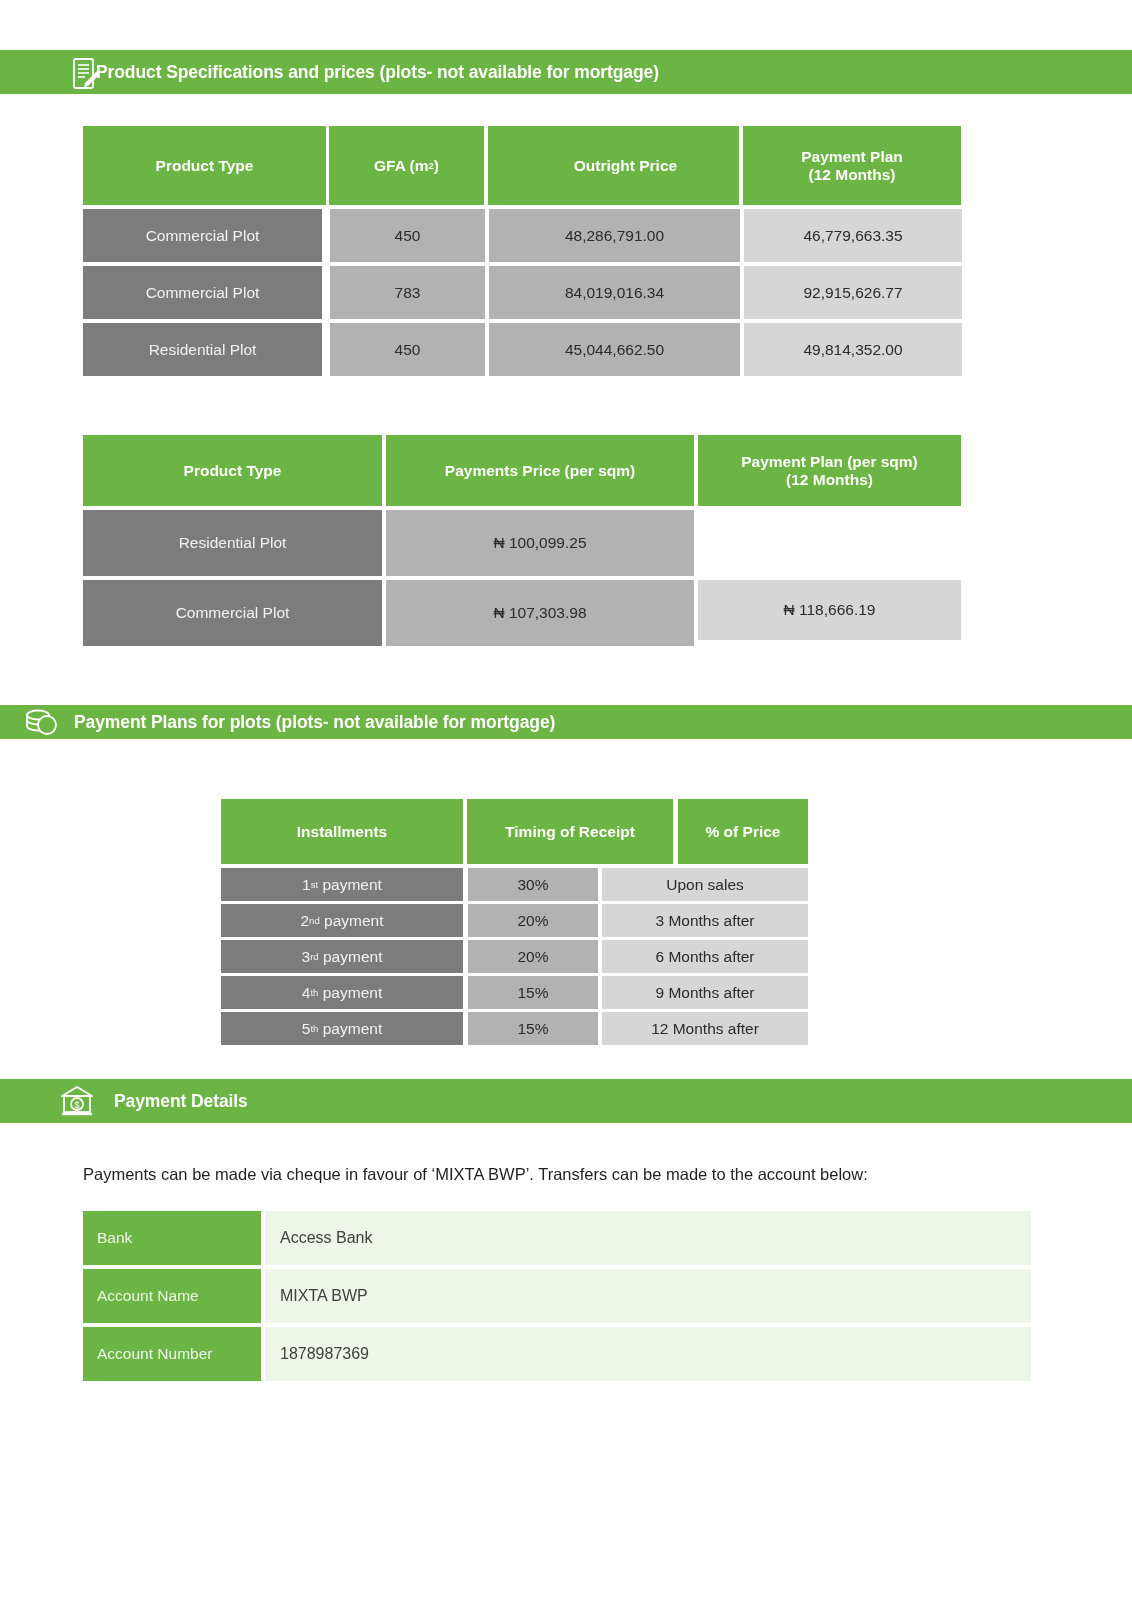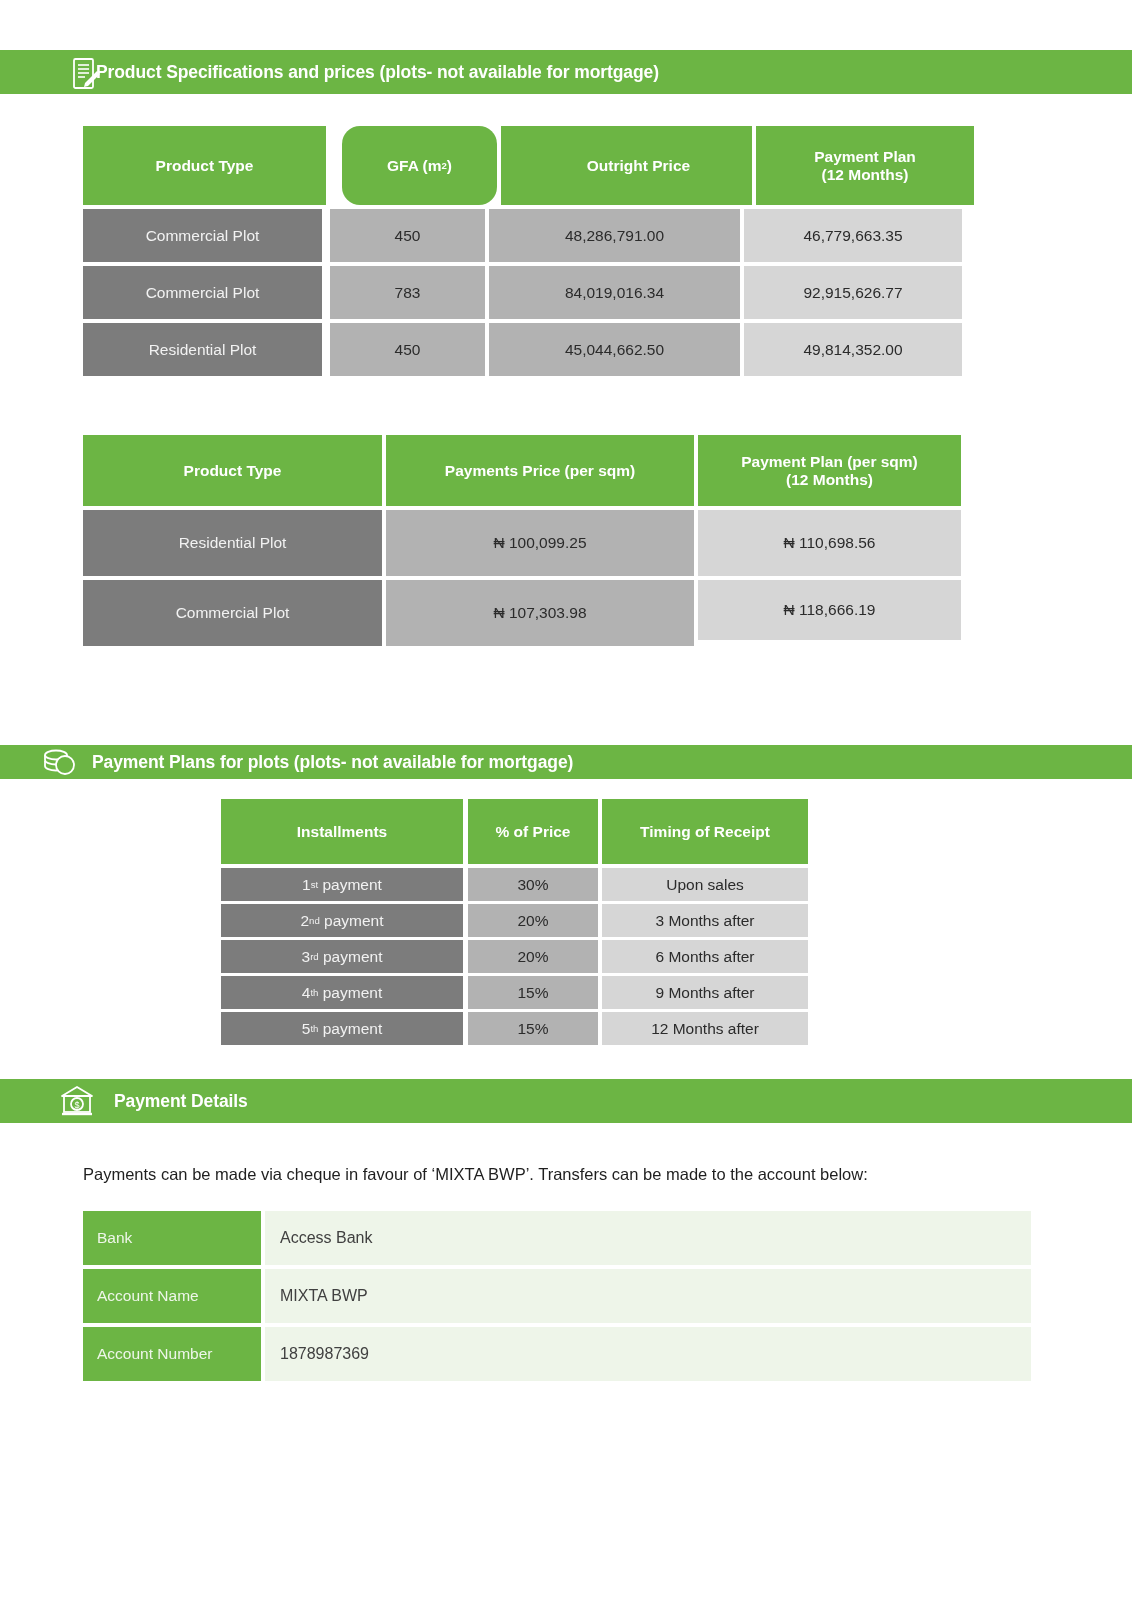--- a/index.html
+++ b/index.html
@@ -103,21 +103,21 @@
         <path d="M26 14 L29 17 L17 29 L13 30 L14 26 Z" fill="#ffffff"></path>
       </svg>
     </span>
     <span class="banner-title" style="margin-left:28px;">Product Specifications and prices (plots- not available for mortgage)</span>
   </div>
 
   <div class="tbl" style="left:83px; top:126px;">
 
     <div class="trow" style="margin-bottom:4px;">
       <div class="cell hcell" style="width:243px; height:79px;">Product Type</div>
-      <div class="cell hcell" style="width:155px; height:79px; margin-left:16px;border-radius:18px;">
+      <div class="cell hcell" style="width:155px; height:79px; margin-left:3px;">
         <span>GFA (m</span>
           <sup>2</sup>
           <span>)</span>
       </div>
       <div class="cell hcell" style="width:251px; height:79px; margin-left:4px;padding-left:24px;">Outright Price</div>
       <div class="cell hcell" style="width:218px; height:79px; margin-left:4px; flex-direction:column;">
         <span>Payment Plan</span>
         <span>(12 Months)</span>
       </div>
     </div>
@@ -151,48 +151,47 @@
       <div class="cell hcell" style="width:308px; height:71px; margin-left:4px;">Payments Price (per sqm)</div>
       <div class="cell hcell" style="width:263px; height:71px; margin-left:4px; flex-direction:column;">
         <span>Payment Plan (per sqm)</span>
         <span>(12 Months)</span>
       </div>
     </div>
 
     <div class="trow" style="margin-bottom:4px;">
       <div class="cell body-cell c-dark" style="width:299px; height:66px;">Residential Plot</div>
       <div class="cell body-cell c-med" style="width:308px; height:66px; margin-left:4px;">₦ 100,099.25</div>
-      <div class="cell body-cell c-light" style="width:263px; height:66px; margin-left:4px;">₦ 110,698.56</div>
     </div>
 
     <div class="trow">
       <div class="cell body-cell c-dark" style="width:299px; height:66px;">Commercial Plot</div>
       <div class="cell body-cell c-med" style="width:308px; height:66px; margin-left:4px;">₦ 107,303.98</div>
       <div class="cell body-cell c-light" style="width:263px; height:60px; margin-left:4px;">₦ 118,666.19</div>
     </div>
   </div>
 
-  <div class="banner" style="top:745px; height:34px; padding-left:40px;">
+  <div class="banner" style="top:705px; height:34px; padding-left:22px;">
     <span class="banner-icon" style="width:40px; height:34px;">
       <svg width="38" height="32" viewBox="0 0 38 32">
         <ellipse cx="15" cy="9" rx="11" ry="4.5" fill="none" stroke="#ffffff" stroke-width="1.8"></ellipse>
         <path d="M4 9 v5 a11 4.5 0 0 0 22 0 v-5" fill="none" stroke="#ffffff" stroke-width="1.8"></path>
         <path d="M4 15 v5 a11 4.5 0 0 0 22 0 v-5" fill="none" stroke="#ffffff" stroke-width="1.8"></path>
         <circle cx="24" cy="19" r="9" fill="#6cb544" stroke="#ffffff" stroke-width="1.8"></circle>
       </svg>
     </span>
     <span class="banner-title" style="margin-left:12px;">Payment Plans for plots (plots- not available for mortgage)</span>
   </div>
 
   <div class="tbl" style="left:221px; top:799px;">
 
     <div class="trow" style="margin-bottom:4px;">
       <div class="cell hcell" style="width:242px; height:65px;">Installments</div>
+      <div class="cell hcell" style="width:206px; height:65px; margin-left:4px;">Timing of Receipt</div>
       <div class="cell hcell" style="width:130px; height:65px; margin-left:5px;">% of Price</div>
-      <div class="cell hcell" style="width:206px; height:65px; margin-left:4px;">Timing of Receipt</div>
     </div>
 
     <div class="trow" style="margin-bottom:3px;">
       <div class="cell body-cell c-dark" style="width:242px; height:33px;">
         <span>1</span><sup>st</sup>&nbsp;<span>payment</span>
       </div>
       <div class="cell body-cell c-med" style="width:130px; height:33px; margin-left:5px;">30%</div>
       <div class="cell body-cell c-light" style="width:206px; height:33px; margin-left:4px;">Upon sales</div>
     </div>
 

